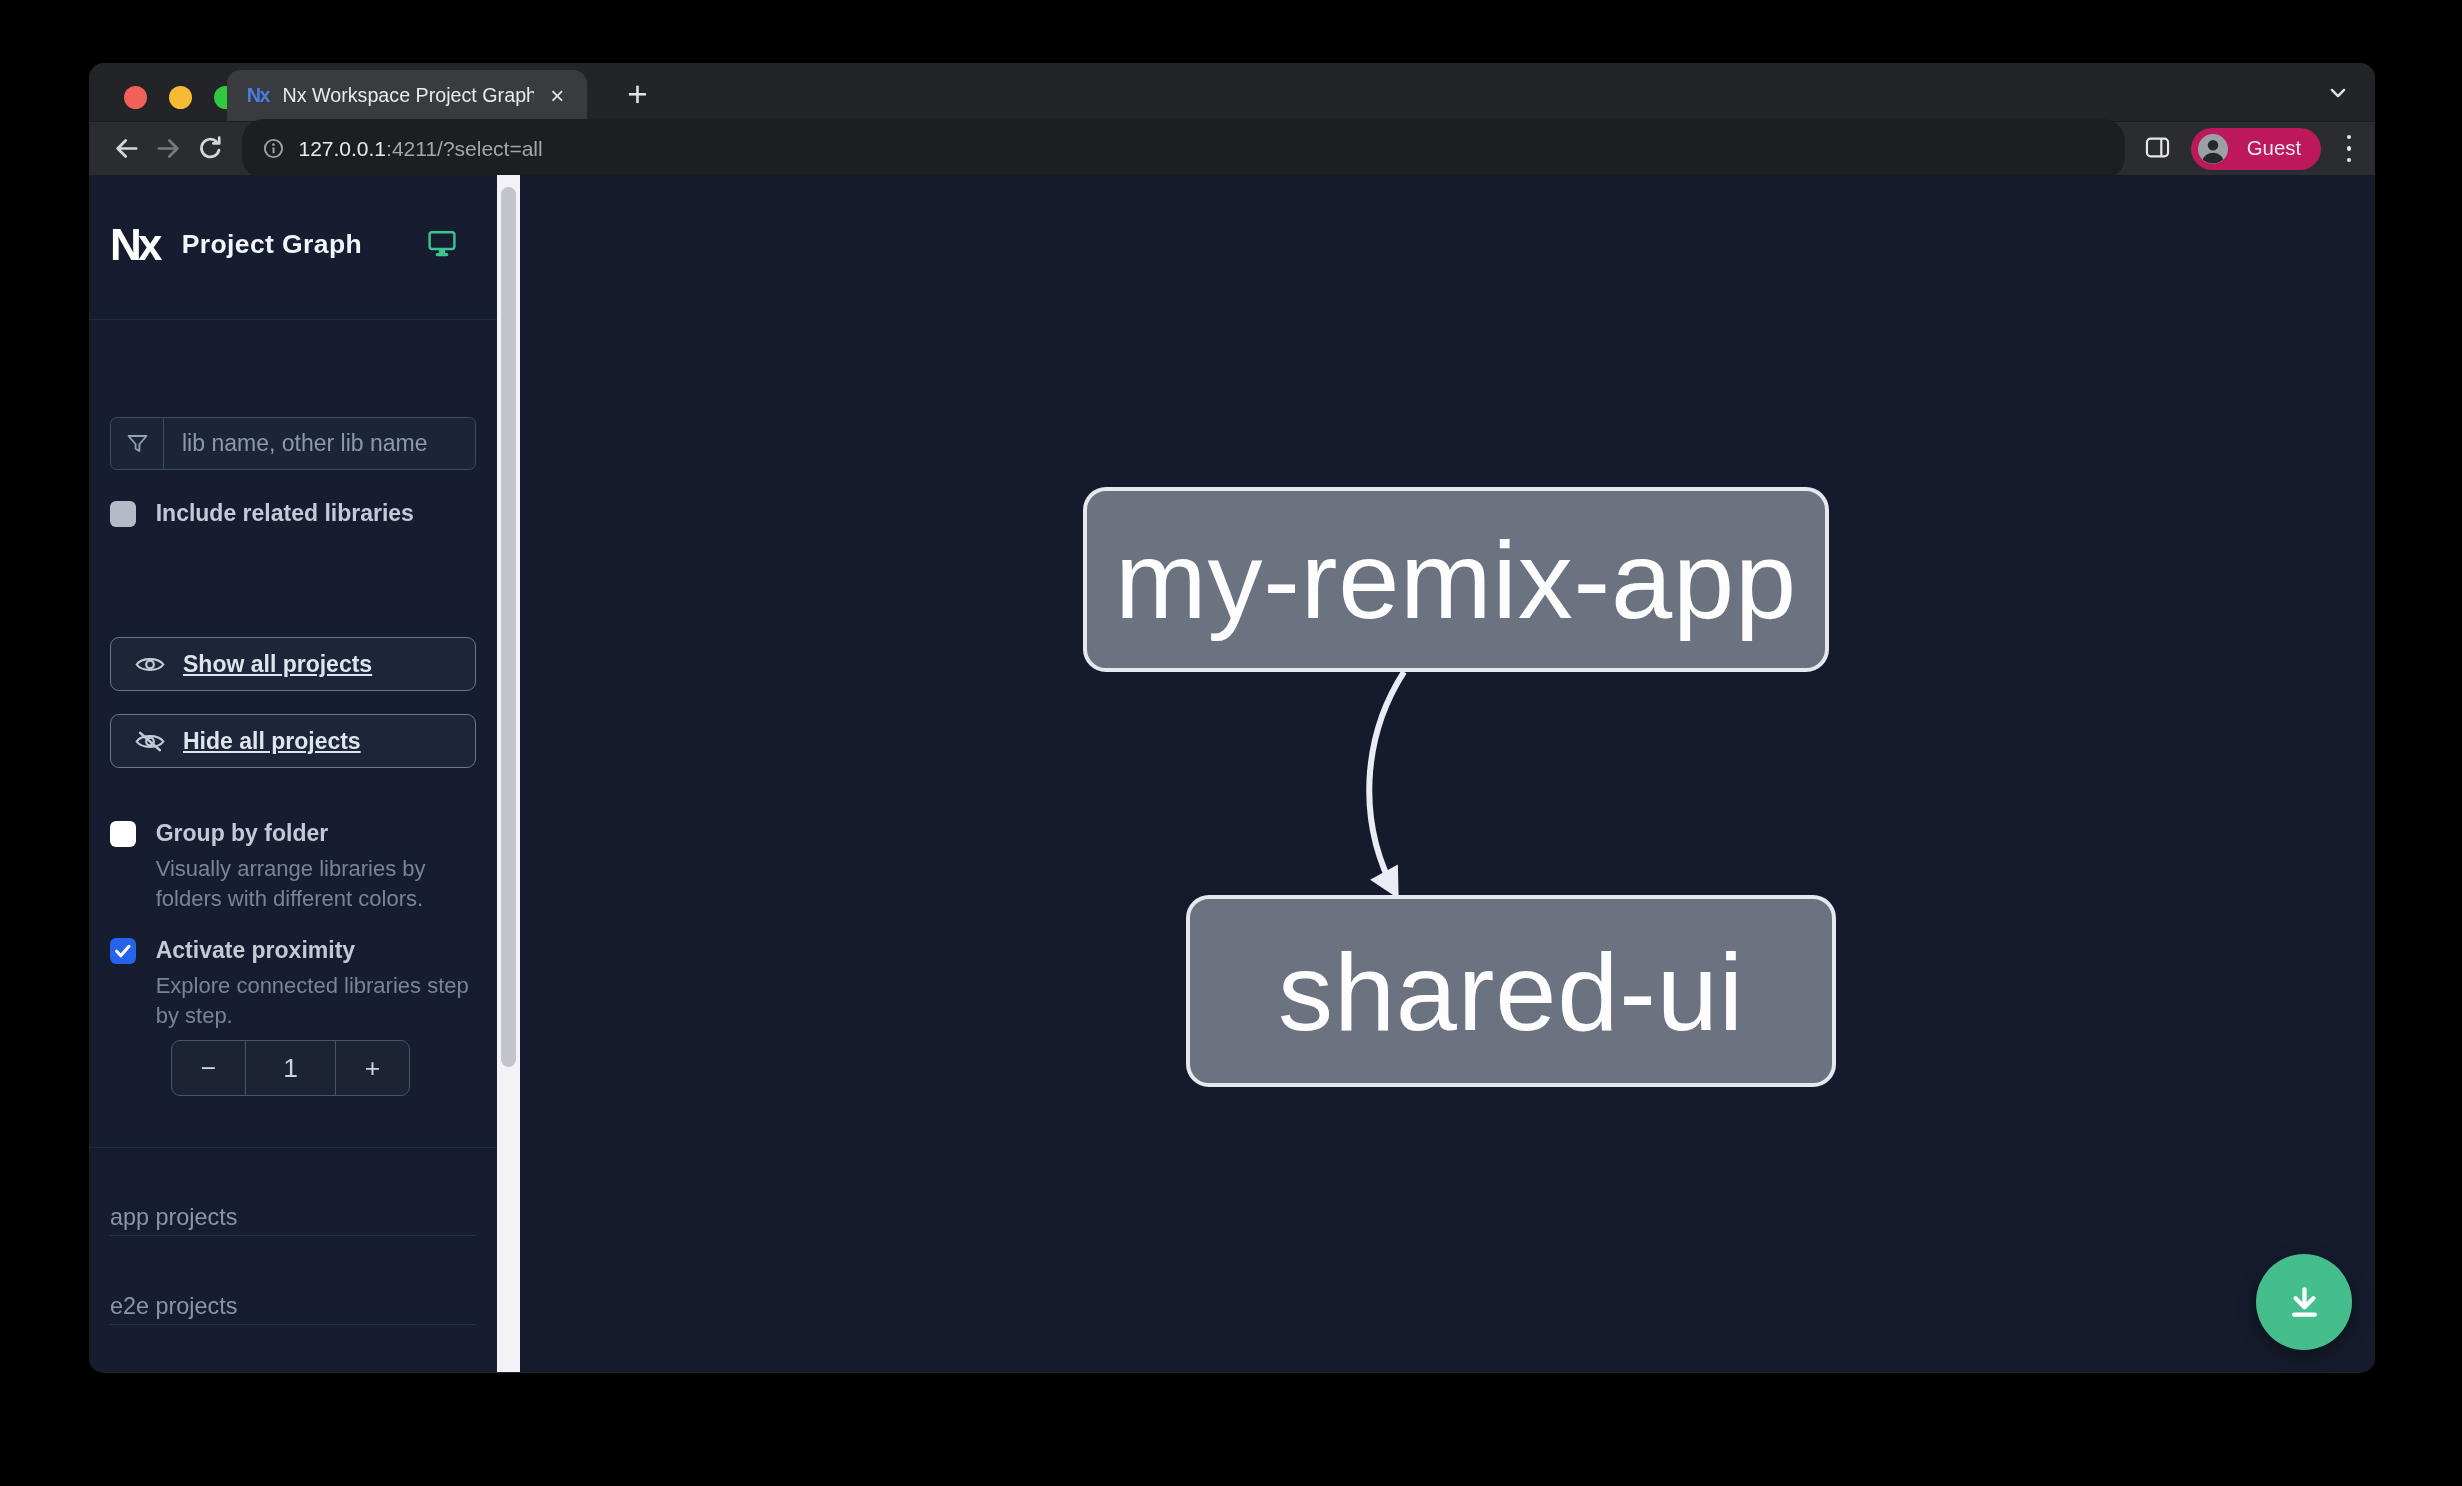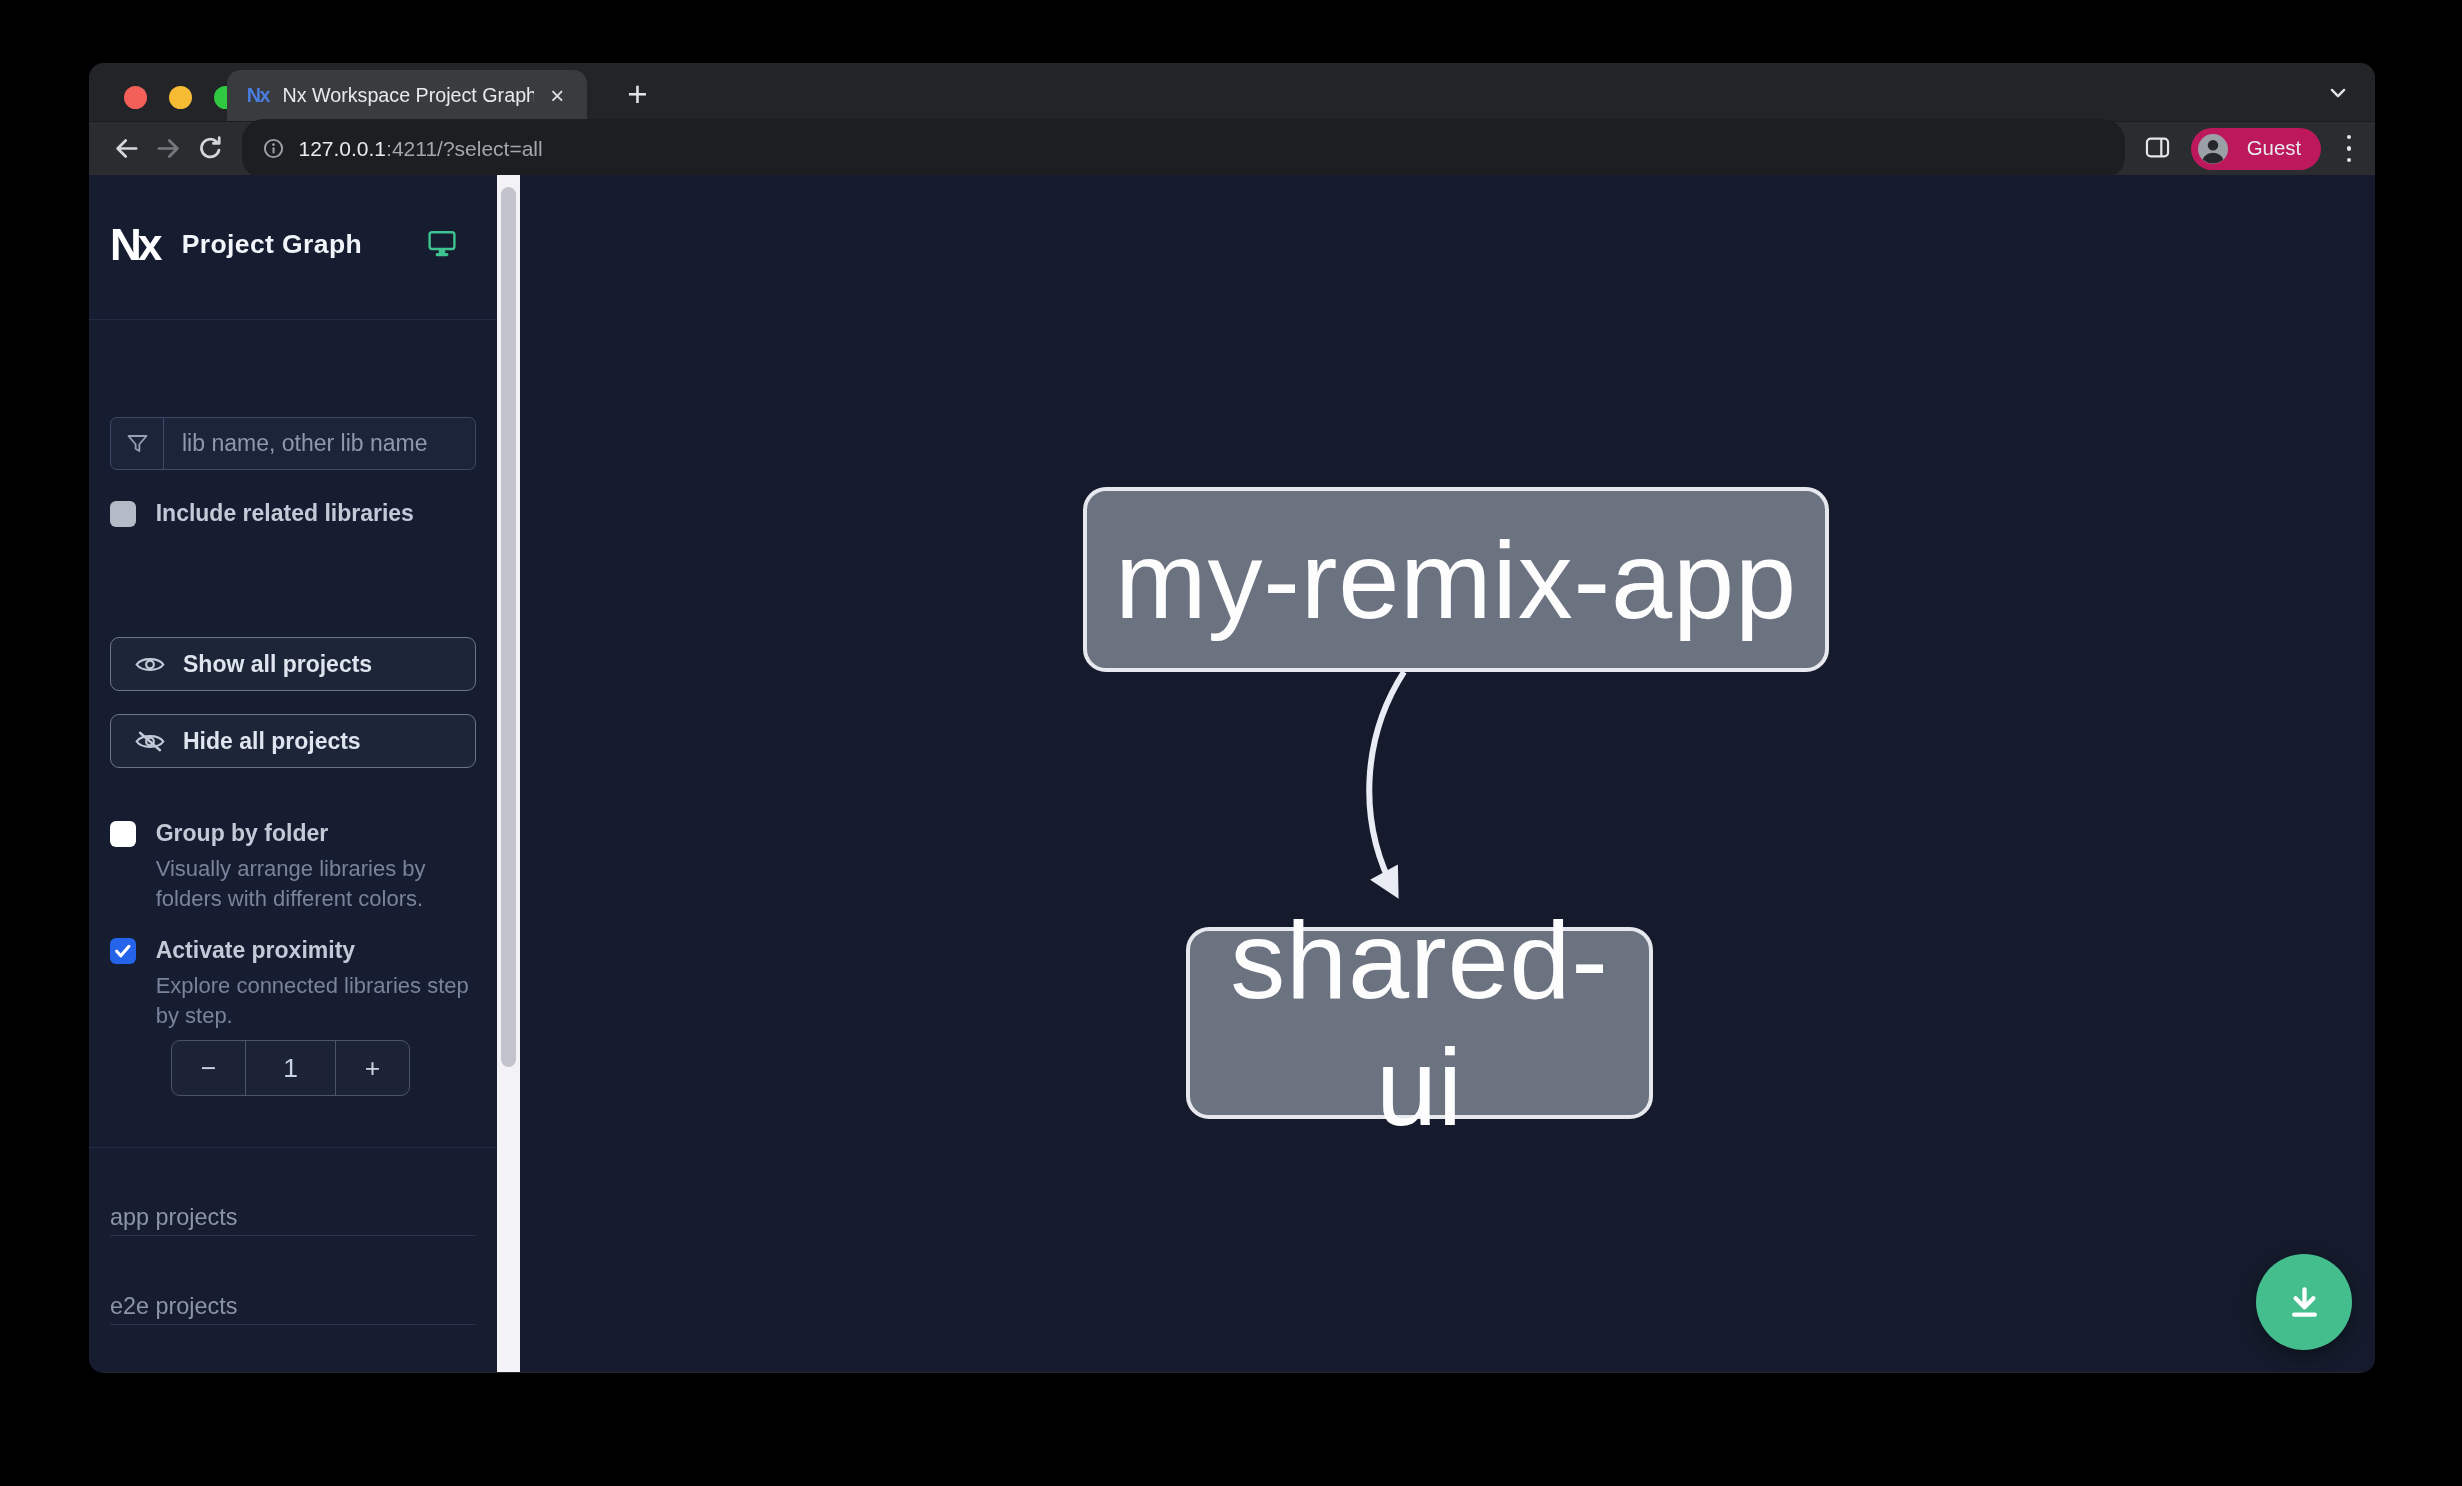--- a/index.html
+++ b/index.html
@@ -81,21 +81,21 @@
   .cb-blue  { background:#2563eb; display:flex; align-items:center; justify-content:center; }
   .chk-label { font-size:23px; font-weight:600; color:#c3cad7; line-height:29px; }
   .chk-desc  { grid-column:2; font-size:22px; color:#79839b; line-height:30px; }
 
   .chk-include { top:324px; }
   .chk-group   { top:644px; }
   .chk-prox    { top:761px; }
 
   .sb-btn { height:54px; background:#1d2538; border:1.5px solid #6d7689; border-radius:9px;
             display:flex; align-items:center; justify-content:flex-start; padding-left:24px; gap:18px;
-            color:#dfe5ef; font-size:23px; font-weight:600; }
+            color:#dfe5ef; font-size:23px; font-weight:600;text-decoration:underline; }
   .btn-show { top:462px; }
   .btn-hide { top:539px; }
 
   .stepper { top:865px; left:82px; width:239px; height:56px; border:1.5px solid #4b5569;
              border-radius:9px; background:#1b2335; display:grid; grid-template-columns:73px 1fr 73px; }
   .stepper > div { display:flex; align-items:center; justify-content:center;
                    font-size:26.5px; color:#ccd4e2; }
   .stepper .step-val { border-left:1.5px solid #4b5569; border-right:1.5px solid #4b5569; color:#c7d4e8; }
 
   .sb-divider-mid { position:absolute; top:972px; left:0; width:408px; border-top:1.5px solid #222b41; }
@@ -110,21 +110,21 @@
                  background:#c2c3cb; border-radius:7.6px; }
 
   
   .canvas { position:relative; flex:1; background:#151b2c; overflow:hidden; }
   .edge-layer { position:absolute; left:0; top:0; }
 
   .gnode { position:absolute; background:#6b7280; border:4.5px solid #e6e8ee; border-radius:23px;
            display:flex; align-items:center; justify-content:center;
            color:#fdfdfe; font-size:110px; letter-spacing:0.8px; }
   .node-remix  { left:563px; top:312px;  width:746px; height:185px; }
-  .node-shared { left:666px; top:752px;  width:467px; height:192px;text-align:center; }
+  .node-shared { left:666px; top:720px;  width:650px; height:192px;text-align:center; }
 
   .fab { position:absolute; left:1736px; top:1079px; width:96px; height:96px; border-radius:50%;
          background:#45be8e; display:flex; align-items:center; justify-content:center;
          box-shadow:0 6px 18px rgba(0,0,0,.35); }
 </style>
 </head>
 <body>
 
 <div class="screen">
   <div class="window">

